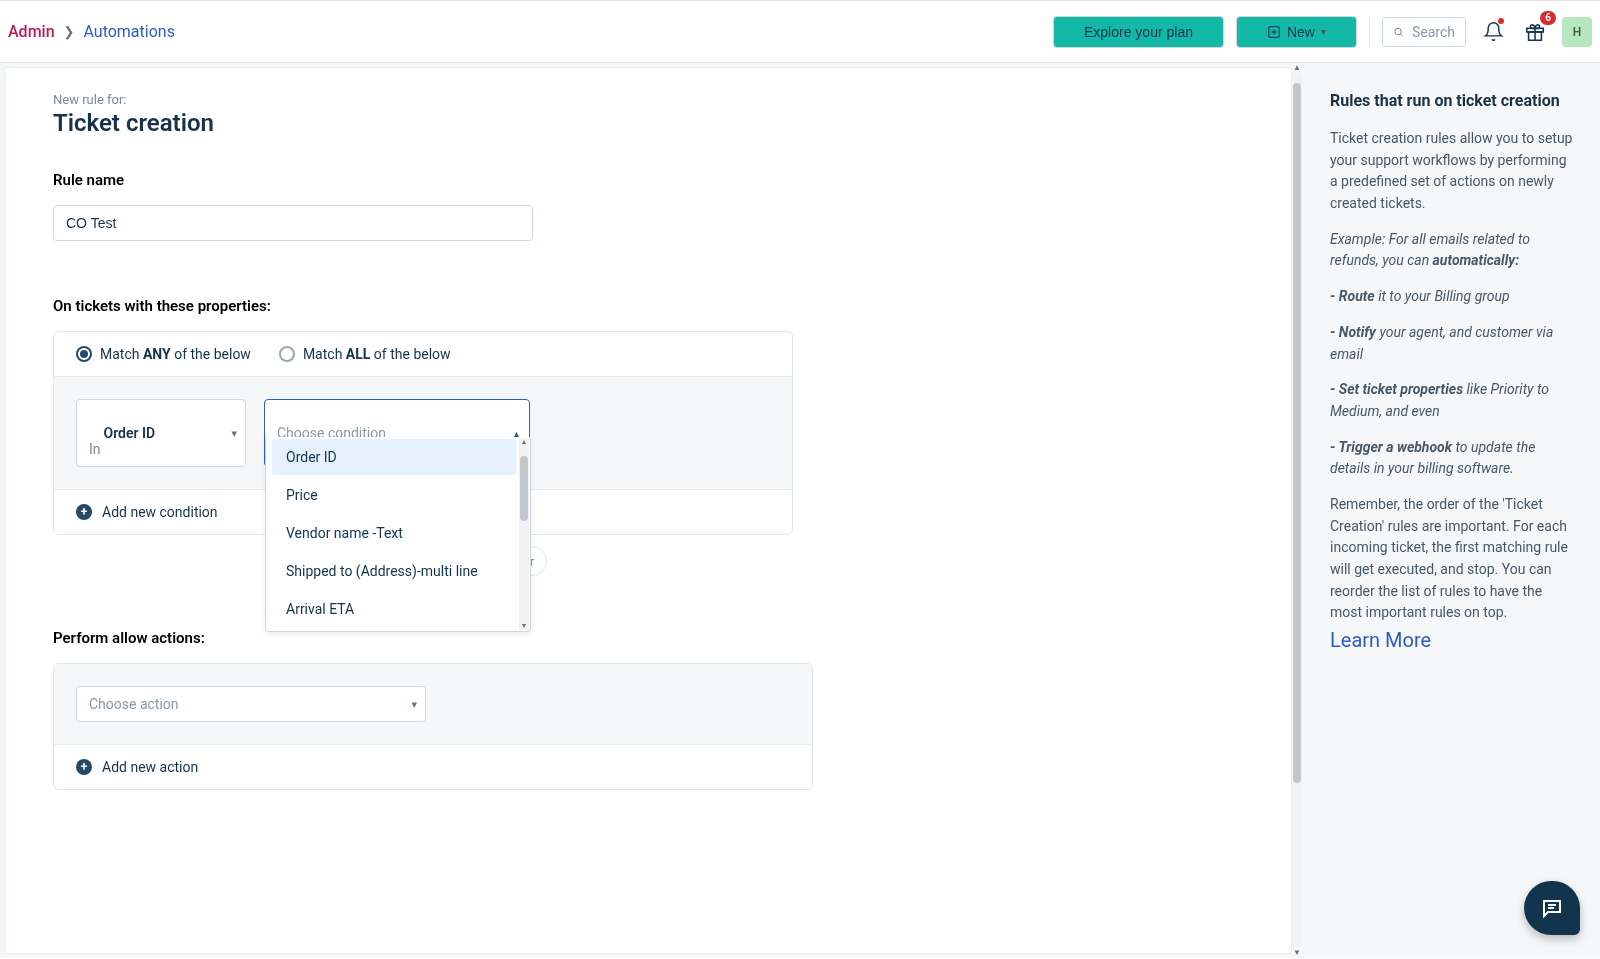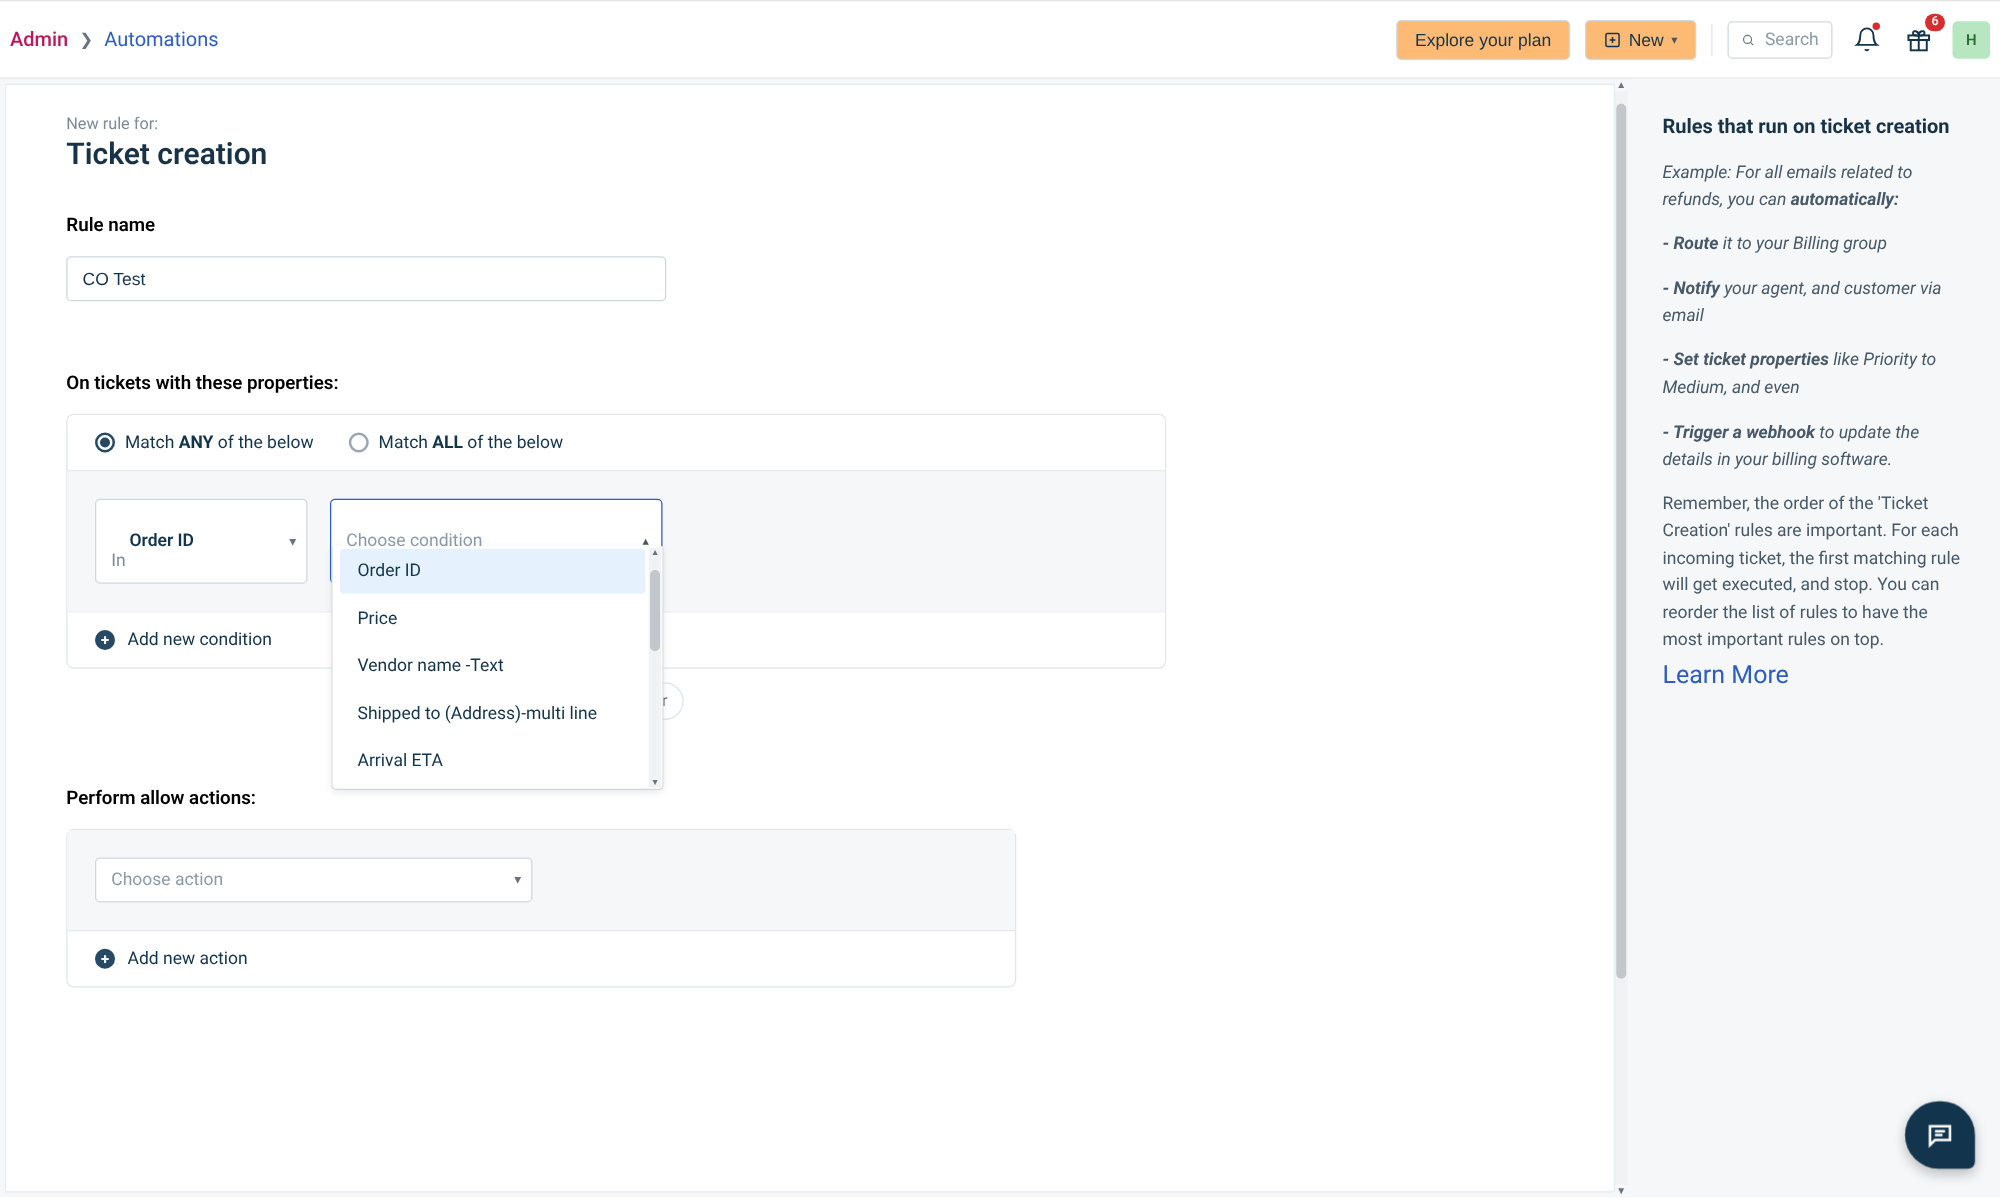--- a/index.html
+++ b/index.html
@@ -32,22 +32,22 @@
     .breadcrumb .automations { color: #2c5cc5; }
 
     .top-right {
       display: flex;
       align-items: center;
       gap: 12px;
     }
     .btn {
       border: 1px solid #cfd7df;
       border-radius: 4px;
-      background: #fdba74;
-      padding: 7px 14px;
+      background: #14b8a6;
+      padding: 7px 30px;
       font-size: 14px;
       color: #12344d;
       cursor: pointer;
       display: inline-flex;
       align-items: center;
       gap: 6px;
     }
     .divider-v {
       width: 1px;
       height: 26px;
@@ -186,21 +186,21 @@
       border-radius: 4px;
       padding: 9px 12px;
       font-size: 14px;
       color: #12344d;
       background: #fff;
     }
 
     .conditions-box {
       border: 1px solid #e0e6eb;
       border-radius: 6px;
-      width: 880px;
+      width: 740px;
     }
     .match-row {
       display: flex;
       align-items: center;
       gap: 28px;
       padding: 14px 22px;
       font-size: 14px;
       color: #12344d;
     }
     .radio-opt {
@@ -545,20 +545,21 @@
   <div class="scroll-col">
     <span class="scroll-arrow-up">▲</span>
     <div class="left-scroll-track">
       <div class="left-scroll-thumb"></div>
     </div>
     <span class="scroll-arrow-down">▼</span>
   </div>
 
   <div class="side-panel">
     <div class="side-title">Rules that run on ticket creation</div>
+    <p class="side-p">Ticket creation rules allow you to setup your support workflows by performing a predefined set of actions on newly created tickets.</p>
     <p class="side-p"><em><span>Example: For all emails related to refunds, you can </span><strong>automatically:</strong></em></p>
     <p class="side-p"><em><strong>- Route</strong><span> it to your Billing group</span></em></p>
     <p class="side-p"><em><strong>- Notify</strong><span> your agent, and customer via email</span></em></p>
     <p class="side-p"><em><strong>- Set ticket properties</strong><span> like Priority to Medium, and even</span></em></p>
     <p class="side-p"><em><strong>- Trigger a webhook</strong><span> to update the details in your billing software.</span></em></p>
     <p class="side-p" style="margin-bottom:4px;">Remember, the order of the 'Ticket Creation' rules are important. For each incoming ticket, the first matching rule will get executed, and stop. You can reorder the list of rules to have the most important rules on top.</p>
     <span class="learn-more">Learn More</span>
   </div>
 </div>
 

